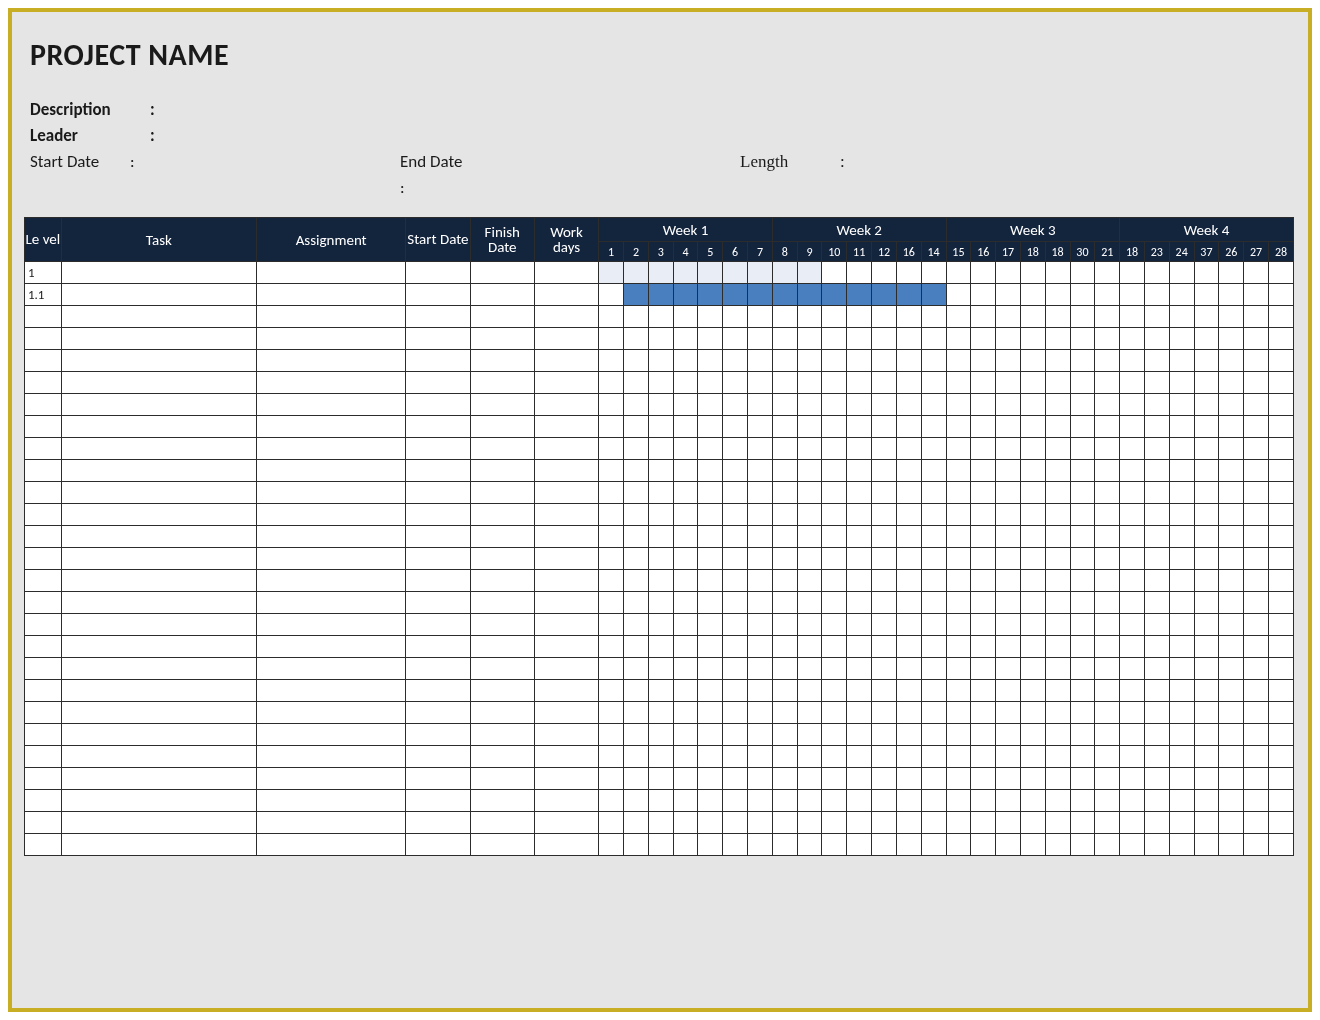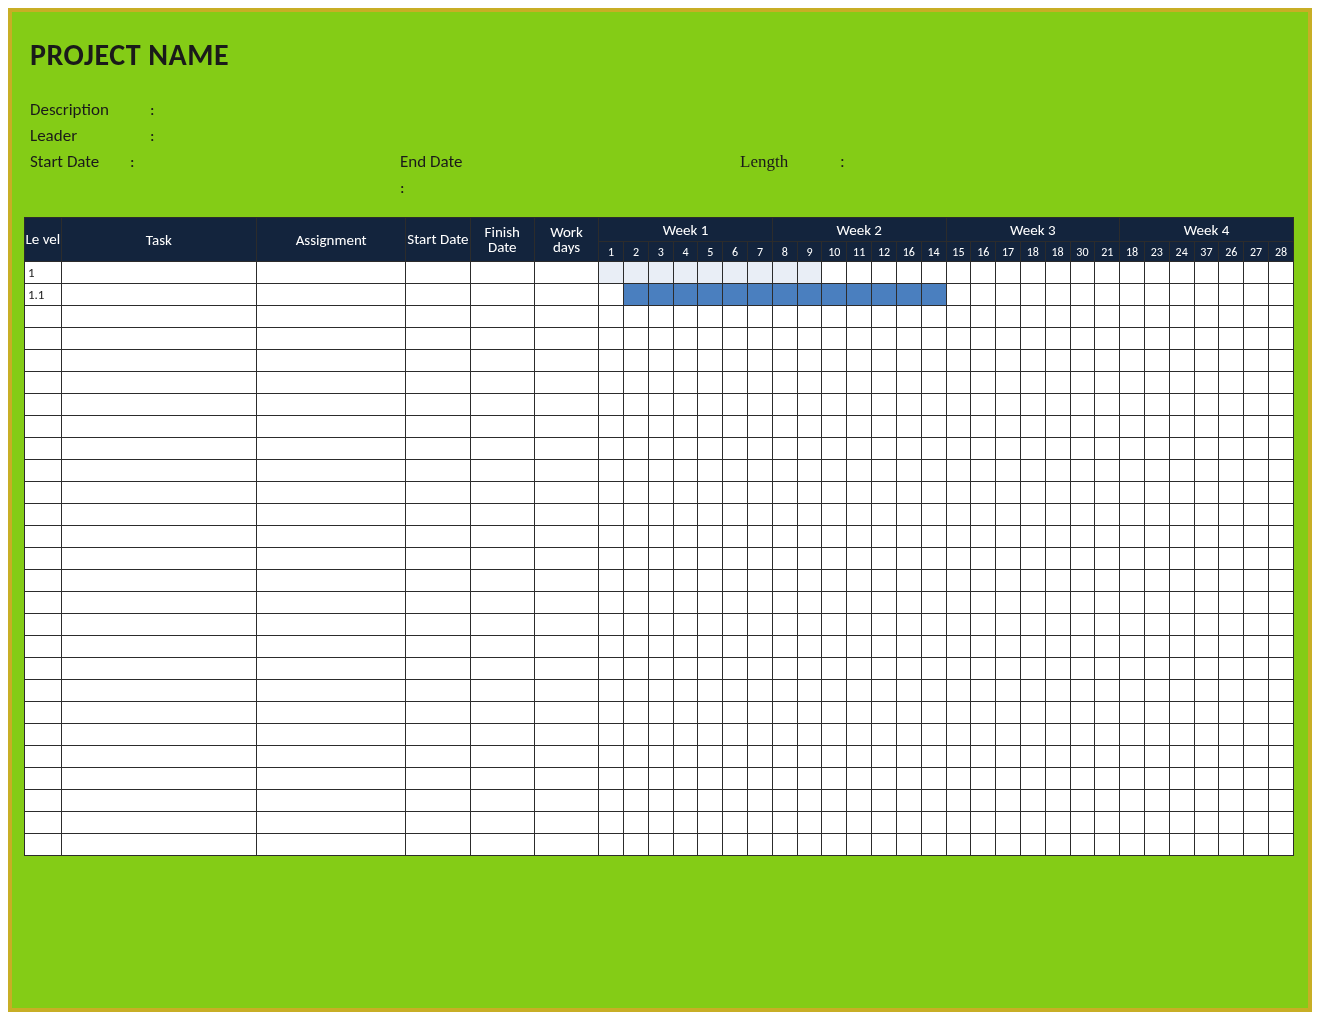--- a/index.html
+++ b/index.html
@@ -6,29 +6,29 @@
   html, body { margin:0; padding:0; }
   body {
     width:1320px; height:1020px;
     background:#ffffff;
     font-family: Calibri, Arial, sans-serif;
     color:#1a1a1a;
   }
   .frame {
     position:absolute; left:8px; top:8px; right:8px; bottom:8px;
     border:4px solid #c8ae25;
-    background:#84cc16;
+    background:#e5e5e5;
     padding:24px 12px 12px 12px;
   }
   .title {
     font-size:30px; font-weight:700; letter-spacing:0.5px;
     margin:0 0 24px 6px;
   }
   .meta { margin-left:6px; font-size:17px; line-height:26px; }
-  .meta-row { display:flex; }
+  .meta-row { display:flex;font-weight:bold; }
   .meta-label { width:120px; }
   .meta-colon { width:14px; }
   .meta-row2 { display:flex; }
   .meta-row2 .meta-block { display:flex; }
   .meta-row2 .b1 { width:370px; }
   .meta-row2 .b2 { width:340px;flex-direction:column; }
   .meta-row2 .b3 { width:250px;font-family:Liberation Serif, serif; }
   .meta-row2 .lab { width:100px; }
 
   table.gantt {

